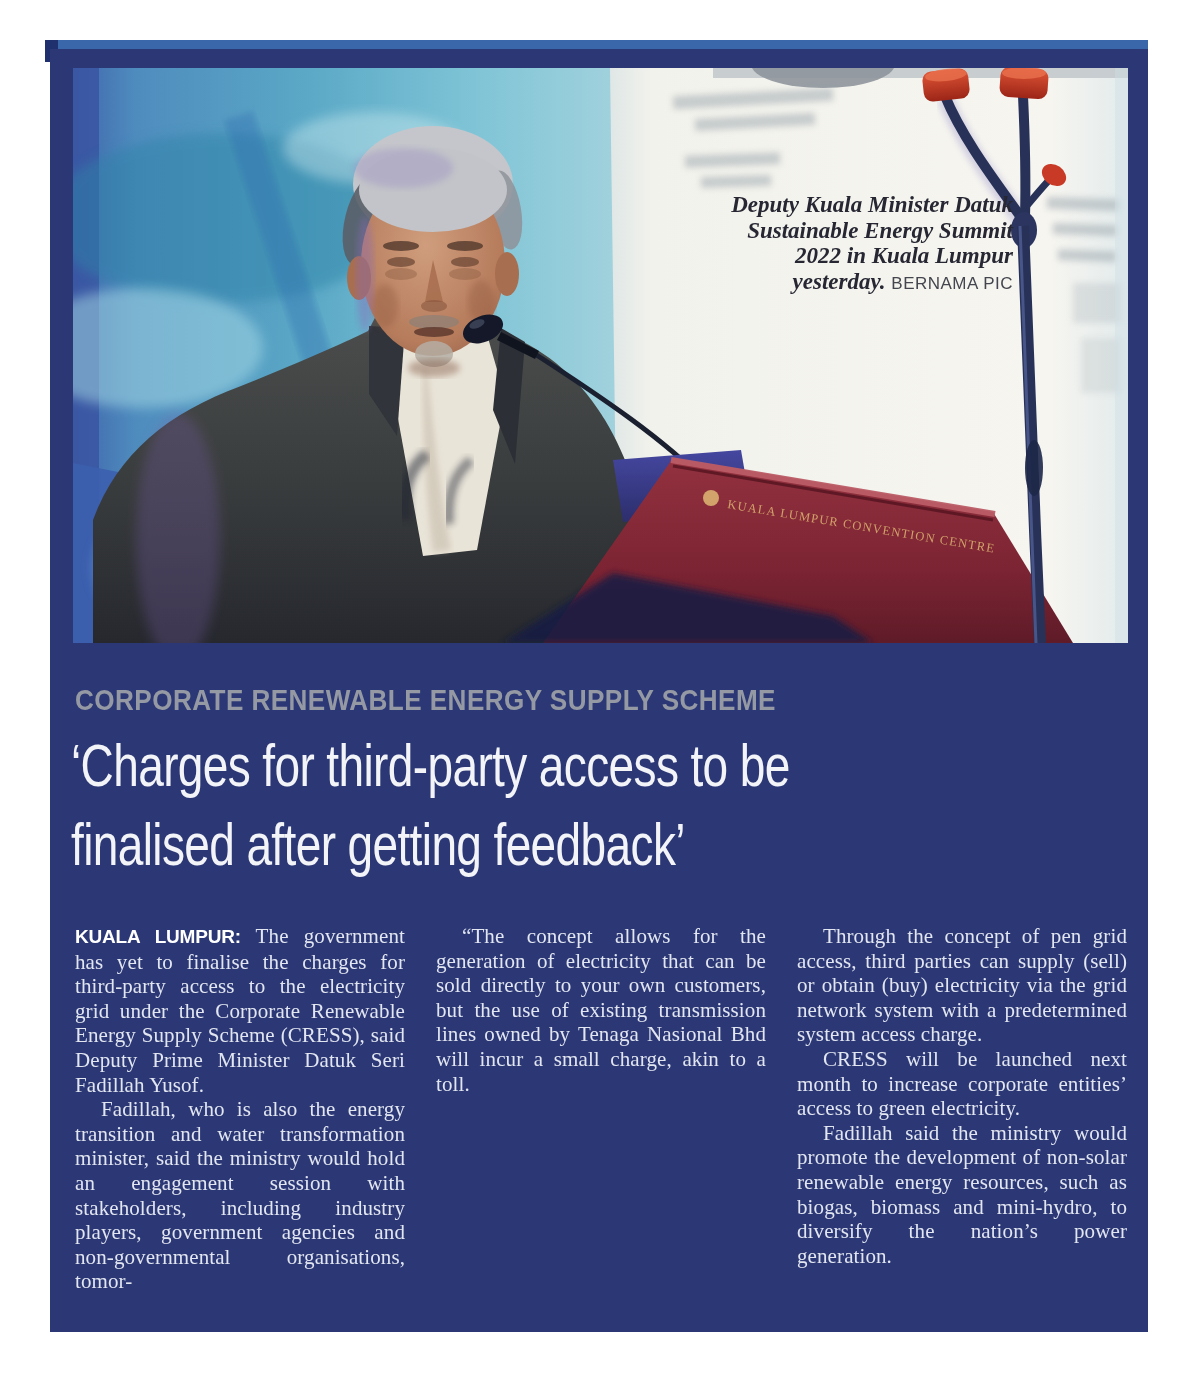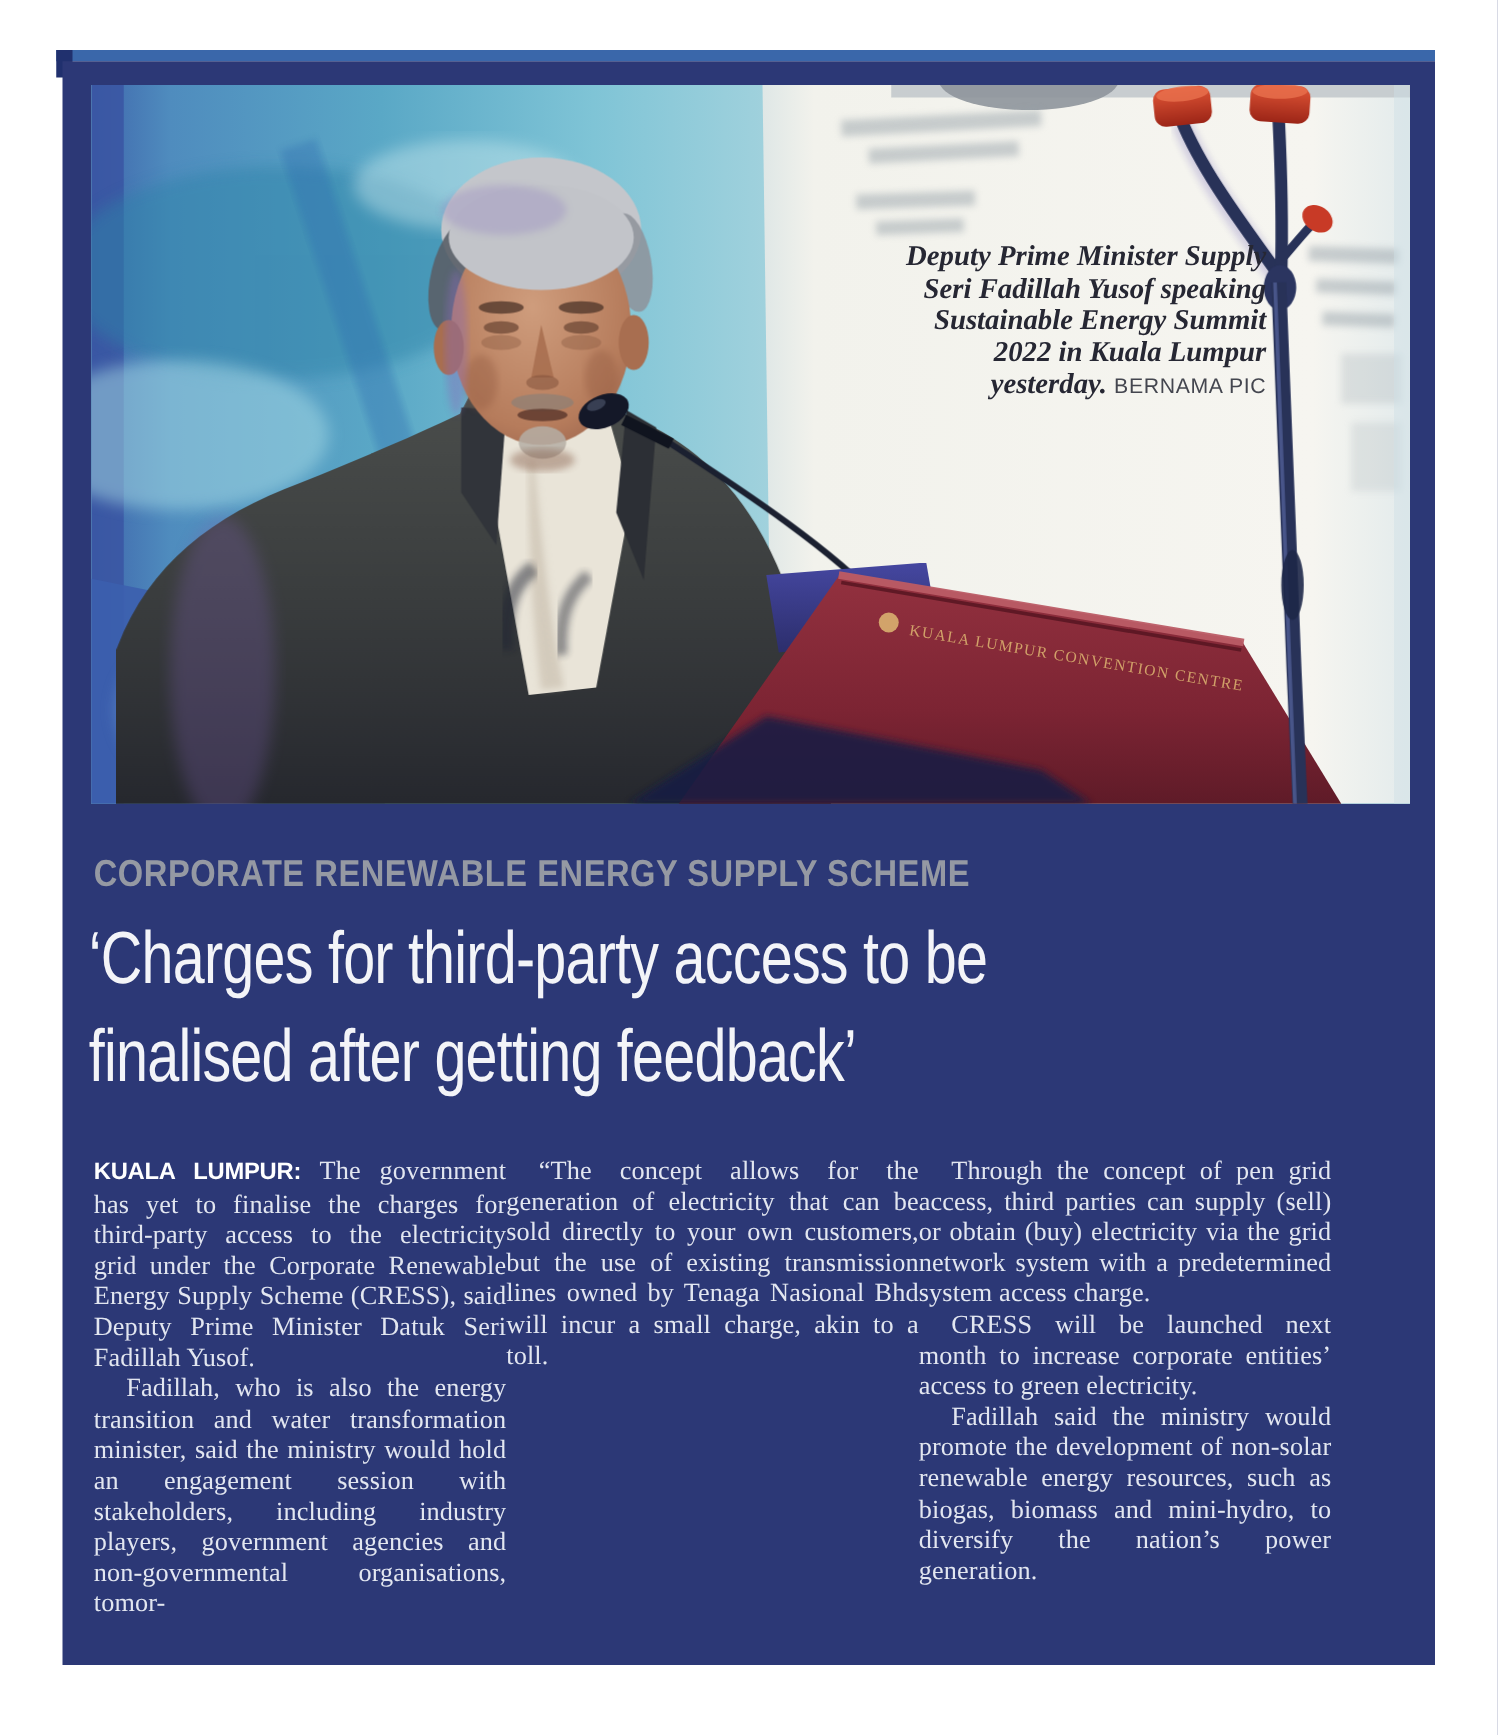--- a/index.html
+++ b/index.html
@@ -15,21 +15,21 @@
          font-family:"Liberation Serif",serif;font-style:italic;font-weight:700;
          font-size:23px;line-height:25.5px;color:#262733;}
   .caption-credit{font-family:"Liberation Sans",sans-serif;font-style:normal;font-weight:400;
          font-size:17px;color:#44464f;letter-spacing:0.5px;text-align:right;}
   .kicker{position:absolute;left:75px;top:683px;font-family:"Liberation Sans",sans-serif;
          font-weight:700;font-size:30px;color:#9599a3;letter-spacing:0.5px;
          transform:scaleX(0.87);transform-origin:0 50%;white-space:nowrap;}
   .headline{position:absolute;left:71px;top:727px;margin:0;font-family:"Liberation Sans",sans-serif;
          font-weight:400;font-size:59px;line-height:79px;color:#f3f4f8;letter-spacing:-0.8px;
          transform:scaleX(0.78);transform-origin:0 0;white-space:nowrap;}
-  .columns{position:absolute;left:75px;top:924px;width:1052px;height:380px;display:flex;
+  .columns{position:absolute;left:75px;top:924px;width:1052px;height:380px;display:flex;gap:31px;
          overflow:hidden;}
   .col{width:330px;}
   .col p{margin:0;text-align:justify;font-family:"Liberation Serif",serif;font-size:21px;
          line-height:24.6px;color:#e2e6f0;letter-spacing:0.1px;}
   .col p.indent{text-indent:26px;}
   .dateline{font-family:"Liberation Sans",sans-serif;font-weight:700;font-size:19px;
          letter-spacing:-0.2px;color:#ffffff;}
 </style>
 </head>
 <body>
@@ -186,22 +186,21 @@
         <ellipse cx="951" cy="162" rx="13" ry="18" fill="#2b3560"></ellipse>
         <path d="M950,158 C955,270 960,430 967,575" stroke="#283258" stroke-width="12" fill="none"></path>
         <path d="M947,158 C952,270 957,430 963,575" stroke="#55649e" stroke-width="3" opacity="0.7" fill="none"></path>
         <ellipse cx="961" cy="400" rx="9" ry="28" fill="#1d2748" opacity="0.9"></ellipse>
       </g>
 
       <rect x="1042" y="0" width="13" height="575" fill="#cfe0e6" opacity="0.45"></rect>
     </svg>
 
     <div class="photo-caption">
-      <div>Deputy Prime Minister Supply</div>
-      <div>Seri Fadillah Yusof speaking</div>
+      <div>Deputy Kuala Minister Datuk</div>
       <div>Sustainable Energy Summit</div>
       <div>2022 in Kuala Lumpur</div>
       <div><span>yesterday.</span> <span class="caption-credit">BERNAMA PIC</span></div>
     </div>
   </div>
 
   <div class="kicker">CORPORATE RENEWABLE ENERGY SUPPLY SCHEME</div>
 
   <h1 class="headline"><span>‘Charges for third-party access to be</span><br><span>finalised after getting feedback’</span></h1>
 

